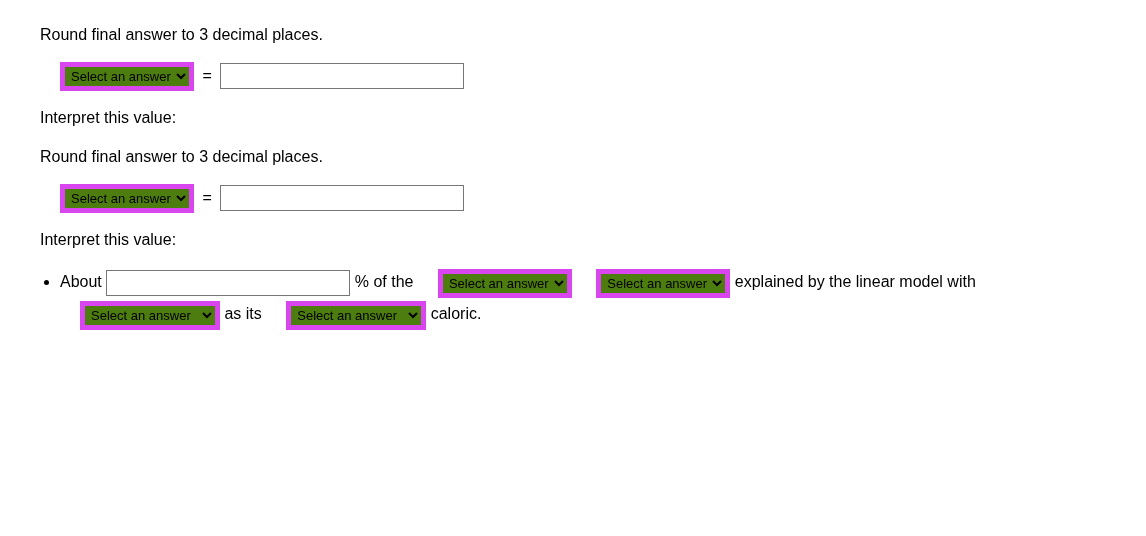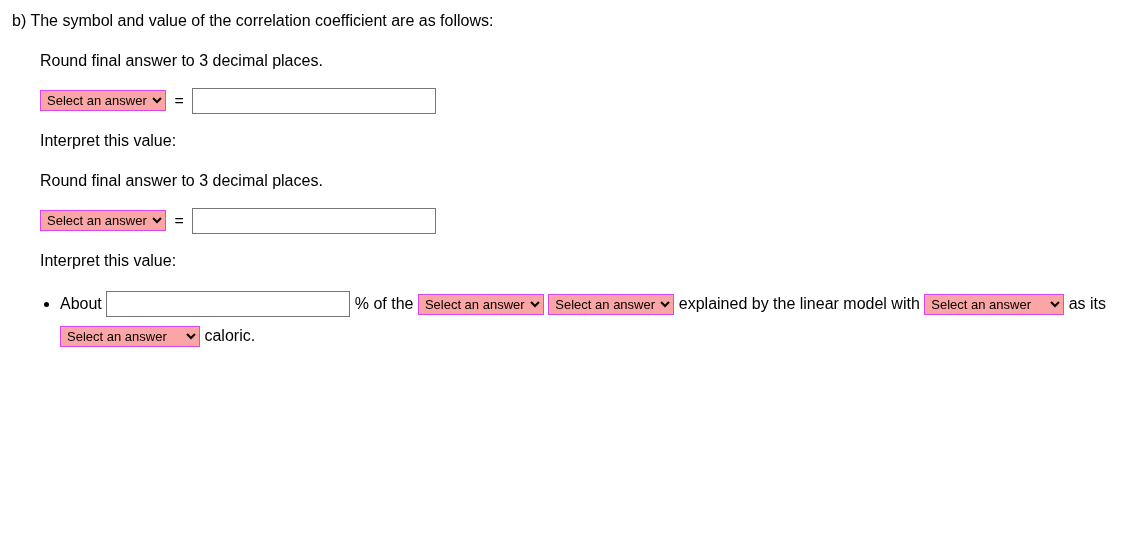--- a/index.html
+++ b/index.html
@@ -21,24 +21,25 @@
     .indent-1 {
       margin-left: 28px;
     }
     .row {
       margin-top: 14px;
       margin-bottom: 14px;
     }
     select {
       font-family: Arial, sans-serif;
       font-size: 13px;
-      border: 1px solid #d946ef;
-      background: #fca5a5;
+      border: 5px solid #d946ef;
+      background: #4d7c0f;
       padding: 1px 2px;
       vertical-align: middle;
+      margin-left: 20px;
     }
     input[type="text"] {
       font-family: Arial, sans-serif;
       font-size: 13px;
       border: 1px solid #767676;
       background: #fff;
       height: 26px;
       padding: 2px 4px;
       vertical-align: middle;
     }
@@ -58,21 +59,20 @@
       width: 244px;
     }
     .wide-select {
       min-width: 140px;
     }
   </style>
 </head>
 <body>
 
 <div class="section">
-  <div>b) The symbol and value of the correlation coefficient are as follows:</div>
   <div class="indent-1 row">Round final answer to 3 decimal places.</div>
 
   <div class="indent-1 row">
     <select>
       <option>Select an answer</option>
     </select>
     <span class="eq-sign">=</span>
     <input type="text" class="wide-input" style="">
   </div>
 

